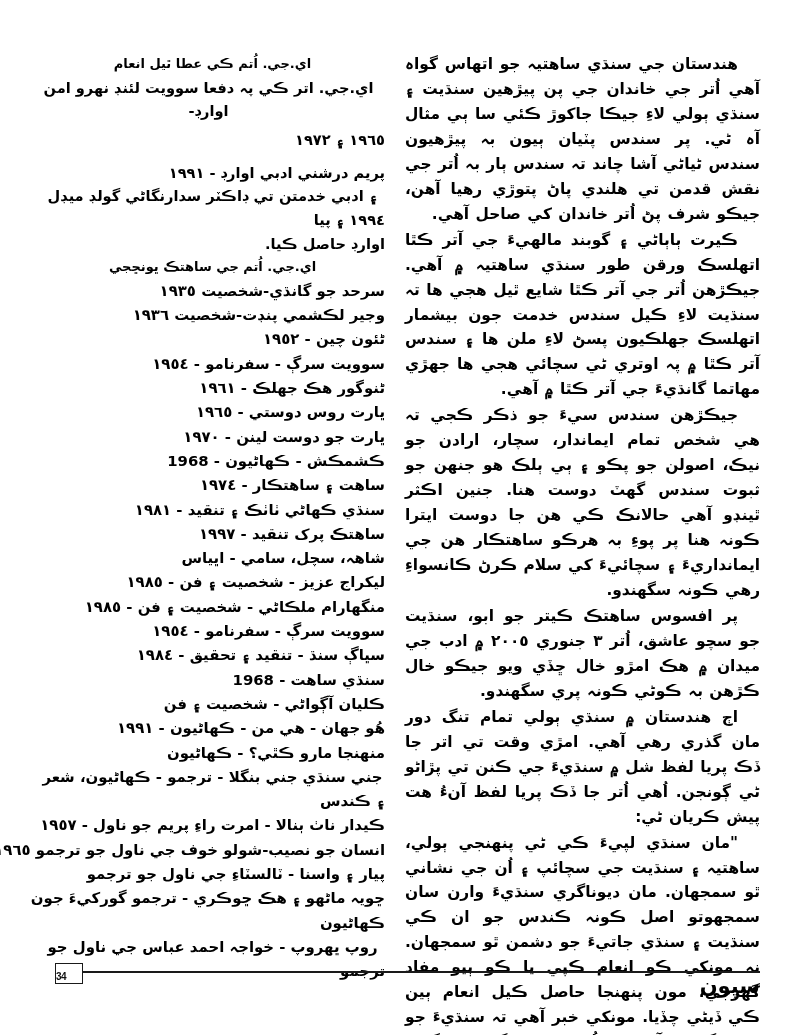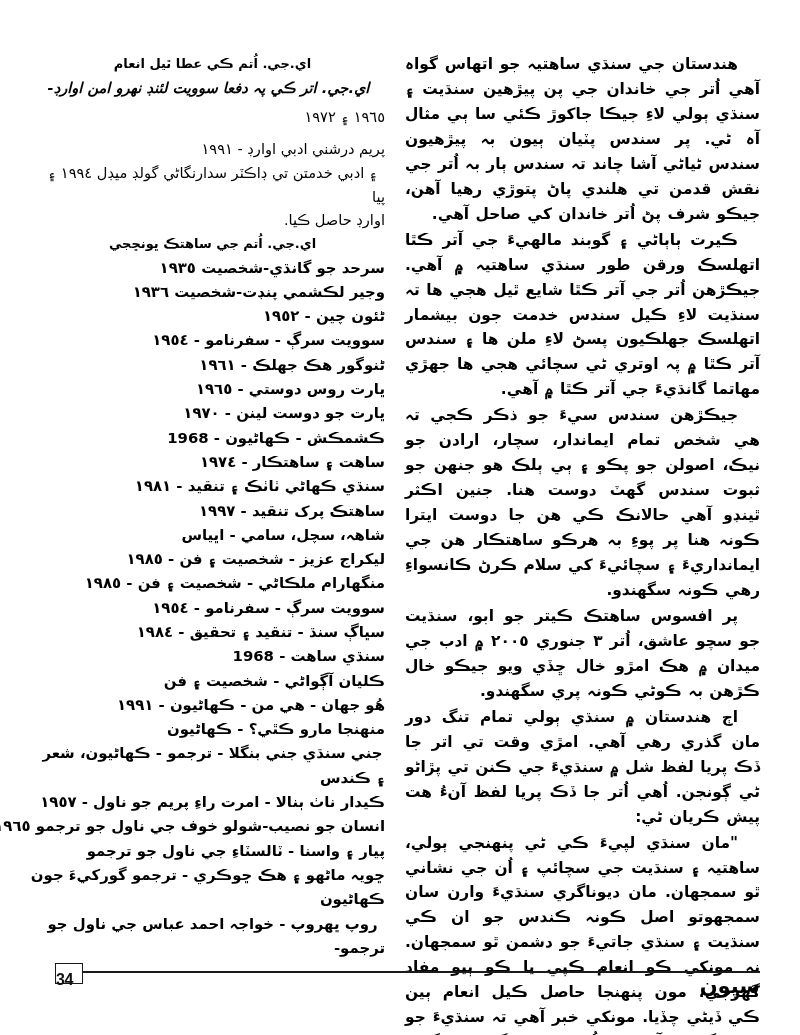--- a/index.html
+++ b/index.html
@@ -61,26 +61,25 @@
     direction: rtl;
   }
   .subheading {
     font-size: 14.6px;
     font-weight: 700;
     line-height: 1.6;
     text-align: center;
     text-align-last: center;
     margin: 0 8px 6px 0;
     direction: rtl;
-    font-style: italic;
   }
 
   .award-line {
     font-size: 14.6px;
-    font-weight: 400;
+    font-weight: 700;
     line-height: 1.62;
     direction: rtl;
     text-align: right;
     margin: 0;
   }
   .award-line.ctr { text-align: center; }
 
   .spacer-sm { height: 9px; }
 
   
@@ -117,21 +116,21 @@
     width: 26px;
     height: 19px;
     border: 1.6px solid #1a1a1a;
     background: #ffffff;
   }
   .page-num {
     position: absolute;
     left: 1px;
     top: 8px;
     font-family: "Liberation Sans", sans-serif;
-    font-size: 16px;
+    font-size: 10px;
     font-weight: 700;
     color: #111;
     letter-spacing: -0.5px;
   }
   .footer-title {
     position: absolute;
     right: 0;
     top: 11px;
     font-size: 21px;
     font-weight: 700;

